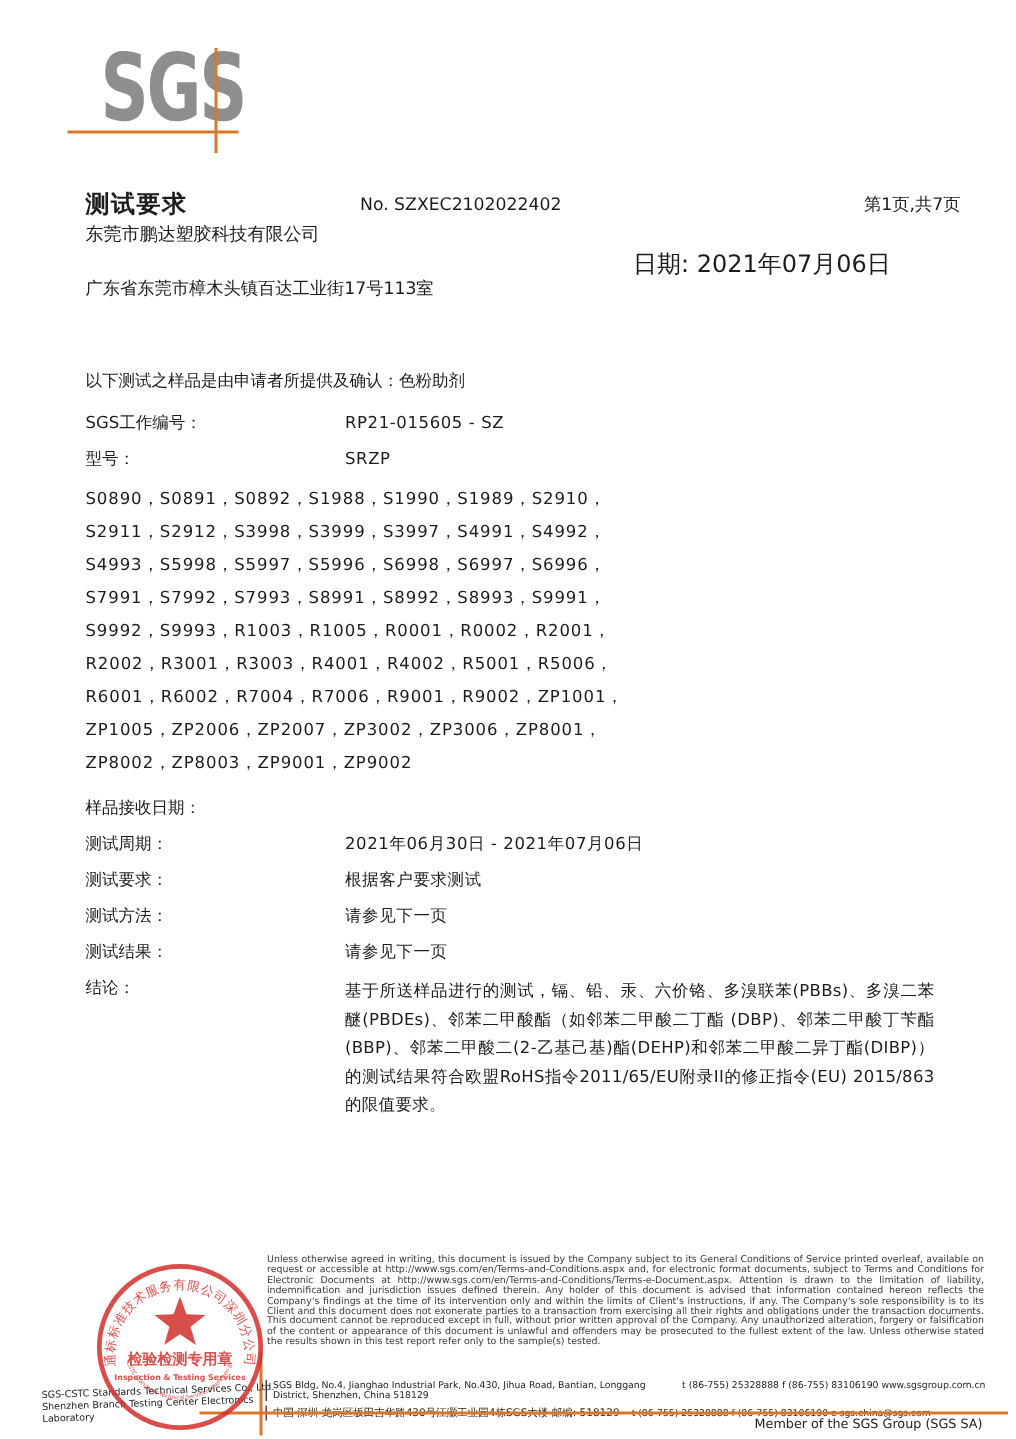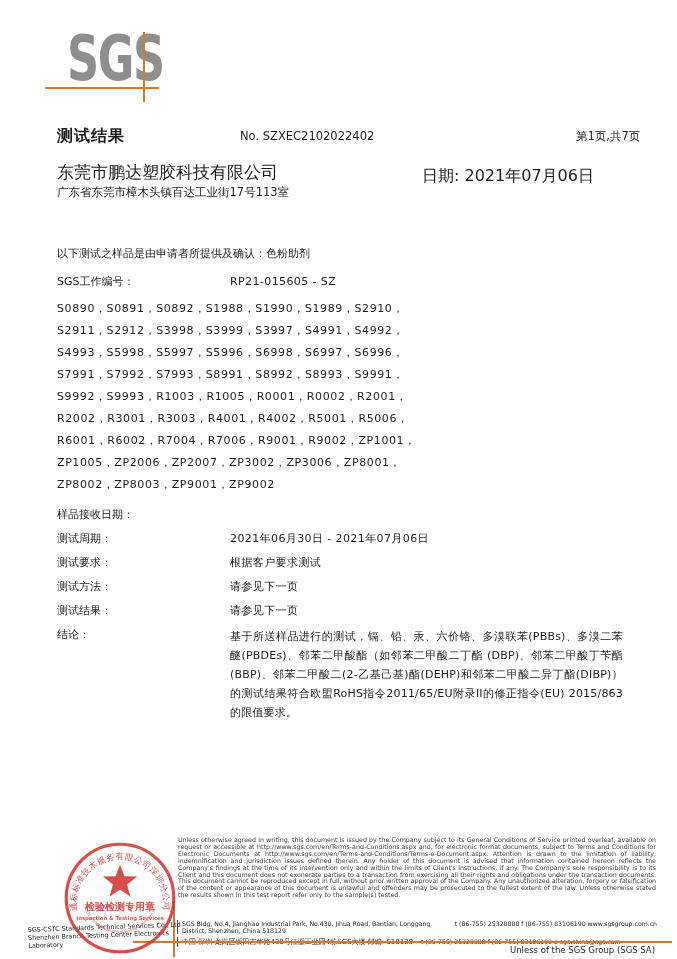--- a/index.html
+++ b/index.html
@@ -26,21 +26,21 @@
     letter-spacing:-2px;line-height:58px;
     transform:scaleX(0.72);transform-origin:left top;
   }
   .logo-hline{position:absolute;left:-22px;top:57px;width:114px;height:2px;background:var(--accent);}
   .logo-vline{position:absolute;left:76px;top:2px;width:2px;height:70px;background:var(--accent);}
   
   .hdr-title{position:absolute;left:57px;top:126px;font-size:16px;font-weight:bold;letter-spacing:1px;}
   .hdr-no{position:absolute;left:240px;top:129px;font-size:11.5px;}
   .hdr-date{position:absolute;left:422px;top:129px;font-size:16px;margin-top:37px;}
   .hdr-page{position:absolute;left:576px;top:129px;font-size:11.5px;}
-  .hdr-company{position:absolute;left:57px;top:161px;font-size:17px;}
+  .hdr-company{position:absolute;left:57px;top:148px;font-size:12px;}
   .hdr-address{position:absolute;left:57px;top:185px;font-size:11.5px;}
   
   .content{position:absolute;left:57px;top:246px;width:566px;}
   .intro{font-size:11px;margin-bottom:13px;}
   .row{display:flex;margin-bottom:9px;}
   .row .lbl{flex:0 0 173px;font-size:11px;line-height:15px;}
   .row .val{flex:1;font-size:11px;line-height:15px;letter-spacing:0.4px;}
   .row .val.pre{white-space:pre-line;line-height:22px;letter-spacing:0.6px;}
   .row.codes{margin-bottom:11px;}
   .row.gap-top{margin-top:6px;}
@@ -74,35 +74,39 @@
 <body>
 
 <div class="page">
 
   <div class="logo">
     <div class="logo-text">SGS</div>
     <div class="logo-hline"></div>
     <div class="logo-vline"></div>
   </div>
 
-  <div class="hdr-title">测试结果</div>
+  <div class="hdr-title">测试要求</div>
   <div class="hdr-no">No. SZXEC2102022402</div>
   <div class="hdr-date">日期: 2021年07月06日</div>
   <div class="hdr-page">第1页,共7页</div>
   <div class="hdr-company">东莞市鹏达塑胶科技有限公司</div>
   <div class="hdr-address">广东省东莞市樟木头镇百达工业街17号113室</div>
 
   <div class="content">
     <div class="intro">以下测试之样品是由申请者所提供及确认：色粉助剂</div>
 
     <div class="row">
       <div class="lbl">SGS工作编号：</div>
       <div class="val">RP21-015605 - SZ</div>
     </div>
 
+    <div class="row">
+      <div class="lbl">型号：</div>
+      <div class="val">SRZP</div>
+    </div>
 
     <div class="row codes">
       <div class="val pre">S0890，S0891，S0892，S1988，S1990，S1989，S2910，
 S2911，S2912，S3998，S3999，S3997，S4991，S4992，
 S4993，S5998，S5997，S5996，S6998，S6997，S6996，
 S7991，S7992，S7993，S8991，S8992，S8993，S9991，
 S9992，S9993，R1003，R1005，R0001，R0002，R2001，
 R2002，R3001，R3003，R4001，R4002，R5001，R5006，
 R6001，R6002，R7004，R7006，R9001，R9002，ZP1001，
 ZP1005，ZP2006，ZP2007，ZP3002，ZP3006，ZP8001，
@@ -147,21 +151,21 @@
       <span class="c">t (86-755) 25328888   f (86-755) 83106190   www.sgsgroup.com.cn</span>
     </div>
     <div class="addr-row cn">
       <span class="a">中国·深圳·龙岗区坂田吉华路430号江灏工业园4栋SGS大楼   邮编: 518129</span>
       <span class="c">t (86-755) 25328888   f (86-755) 83106190   e sgs.china@sgs.com</span>
     </div>
   </div>
 
   <div class="foot-hline"></div>
   <div class="foot-vline"></div>
-  <div class="member">Unless of the SGS Group (SGS SA)</div>
+  <div class="member">Member of the SGS Group (SGS SA)</div>
 
   <div class="left-company">SGS-CSTC Standards Technical Services Co., Ltd.
 Shenzhen Branch Testing Center Electronics Laboratory</div>
 
   <svg class="stamp" width="116" height="116" viewBox="0 0 110 110">
     <circle cx="55" cy="55" r="51" fill="none" stroke="#d2302c" stroke-width="3"></circle>
     <polygon fill="#d2302c" points="55,23 59.1,34.3 71.2,34.7 61.7,42.2 65,53.8 55,47 45,53.8 48.3,42.2 38.8,34.7 50.9,34.3"></polygon>
     <defs>
       <path id="arcTop" d="M 14.5 69 A 41.5 41.5 0 1 1 95.5 69" fill="none"></path>
       <path id="arcBottom" d="M 21 64 A 36 36 0 0 0 89 64" fill="none"></path>

